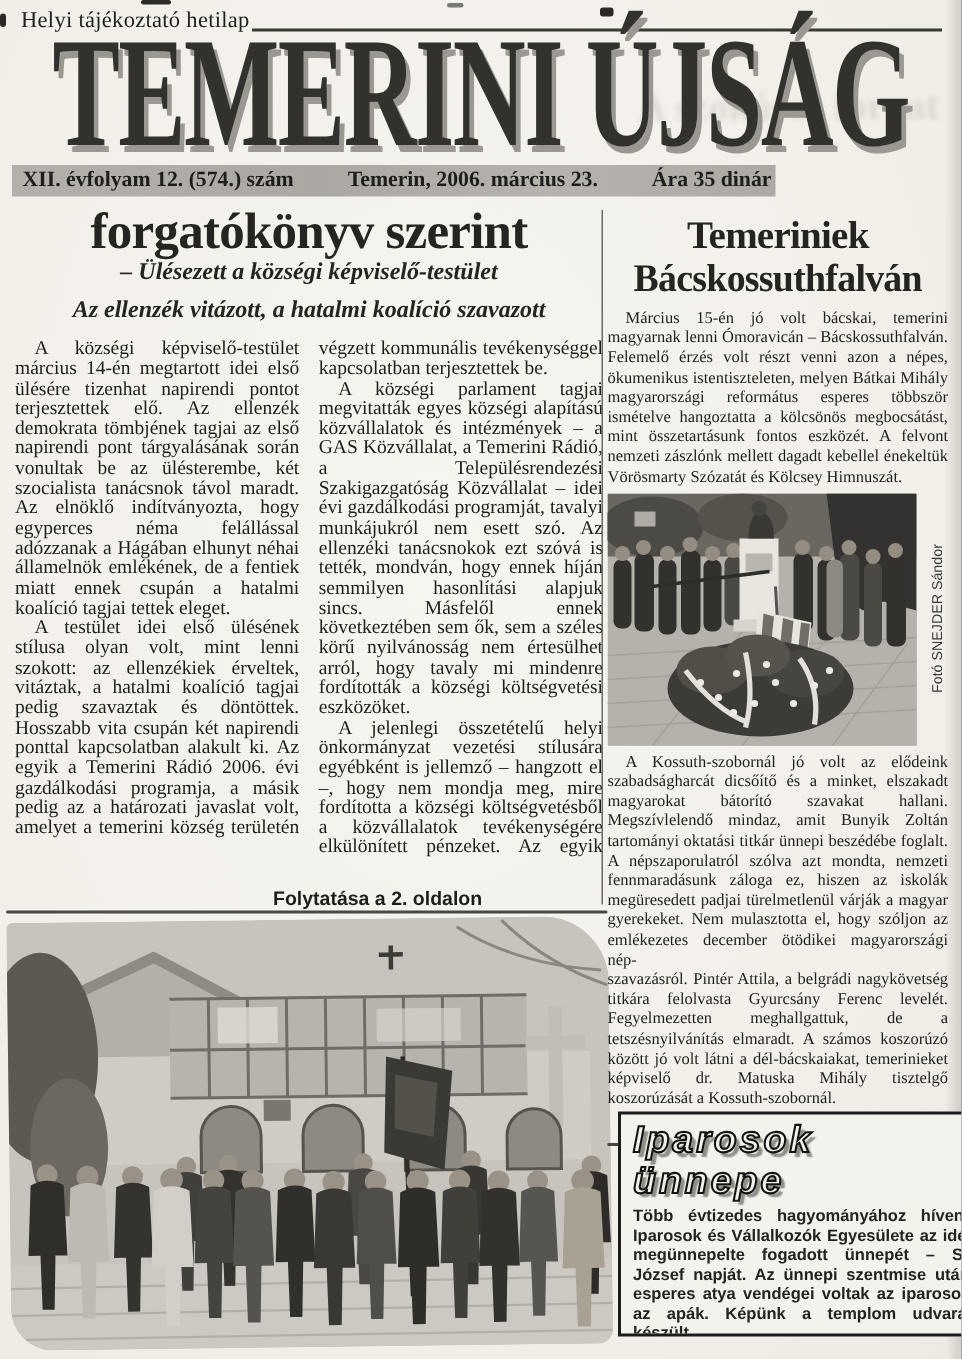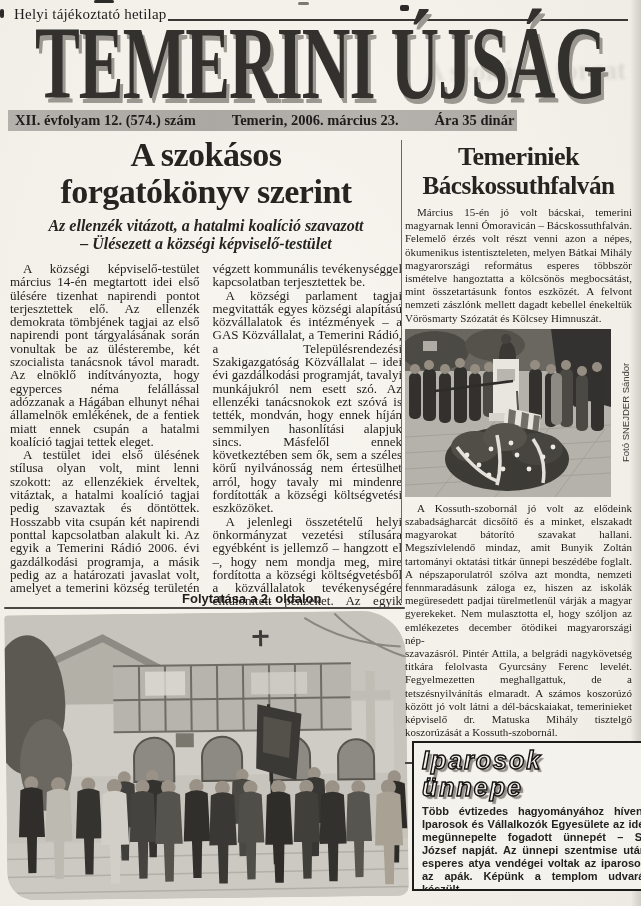--- a/index.html
+++ b/index.html
@@ -110,24 +110,23 @@
   <div class="tagline-rule"></div>
   <div class="masthead">TEMERINI ÚJSÁG</div>
 
   <div class="infobar">
     <span class="seg seg-issue">XII. évfolyam 12. (574.) szám</span>
     <span class="seg seg-date">Temerin, 2006. március 23.</span>
     <span class="seg seg-price">Ára 35 dinár</span>
   </div>
 
   <div class="lead">
-    <div class="lead-h">A szokásos</div>
     <div class="lead-h">forgatókönyv szerint</div>
+    <div class="lead-sub" style="margin-top:0;">– Ülésezett a községi képviselő-testület</div>
     <div class="lead-sub">Az ellenzék vitázott, a hatalmi koalíció szavazott</div>
-    <div class="lead-sub" style="margin-top:0;">– Ülésezett a községi képviselő-testület</div>
     <div class="cols">
       <p>A községi képviselő-testület március 14-én megtartott idei első ülésére tizenhat napirendi pontot terjesztettek elő. Az ellenzék demokrata tömbjének tagjai az első napirendi pont tárgyalásának során vonultak be az ülésterembe, két szocialista tanácsnok távol maradt. Az elnöklő indítványozta, hogy egyperces néma felállással adózzanak a Hágában elhunyt néhai államelnök emlékének, de a fentiek miatt ennek csupán a hatalmi koalíció tagjai tettek eleget.</p>
       <p>A testület idei első ülésének stílusa olyan volt, mint lenni szokott: az ellenzékiek érveltek, vitáztak, a hatalmi koalíció tagjai pedig szavaztak és döntöttek. Hosszabb vita csupán két napirendi ponttal kapcsolatban alakult ki. Az egyik a Temerini Rádió 2006. évi gazdálkodási programja, a másik pedig az a határozati javaslat volt, amelyet a temerini község területén végzett kommunális tevékenységgel kapcsolatban terjesztettek be.</p>
       <p>A községi parlament tagjai megvitatták egyes községi alapítású közvállalatok és intézmények – a GAS Közvállalat, a Temerini Rádió, a Településrendezési Szakigazgatóság Közvállalat – idei évi gazdálkodási programját, tavalyi munkájukról nem esett szó. Az ellenzéki tanácsnokok ezt szóvá is tették, mondván, hogy ennek híján semmilyen hasonlítási alapjuk sincs. Másfelől ennek következtében sem ők, sem a széles körű nyilvánosság nem értesülhet arról, hogy tavaly mi mindenre fordították a községi költségvetési eszközöket.</p>
       <p>A jelenlegi összetételű helyi önkormányzat vezetési stílusára egyébként is jellemző – hangzott el –, hogy nem mondja meg, mire fordította a községi költségvetésből a közvállalatok tevékenységére elkülönített pénzeket. Az egyik vitaindító arról próbálta meggyőzni az ellenzéki tanácsnokokat, hogy a törvény szellemében és a jogszabályok szerint jártak el, amikor az idei évi munkaprogramok megvitatását tűzték napirendre.</p>
 
     </div>
   </div>
   <div class="continuation">Folytatása a 2. oldalon</div>
   <div class="lead-rule"></div>

